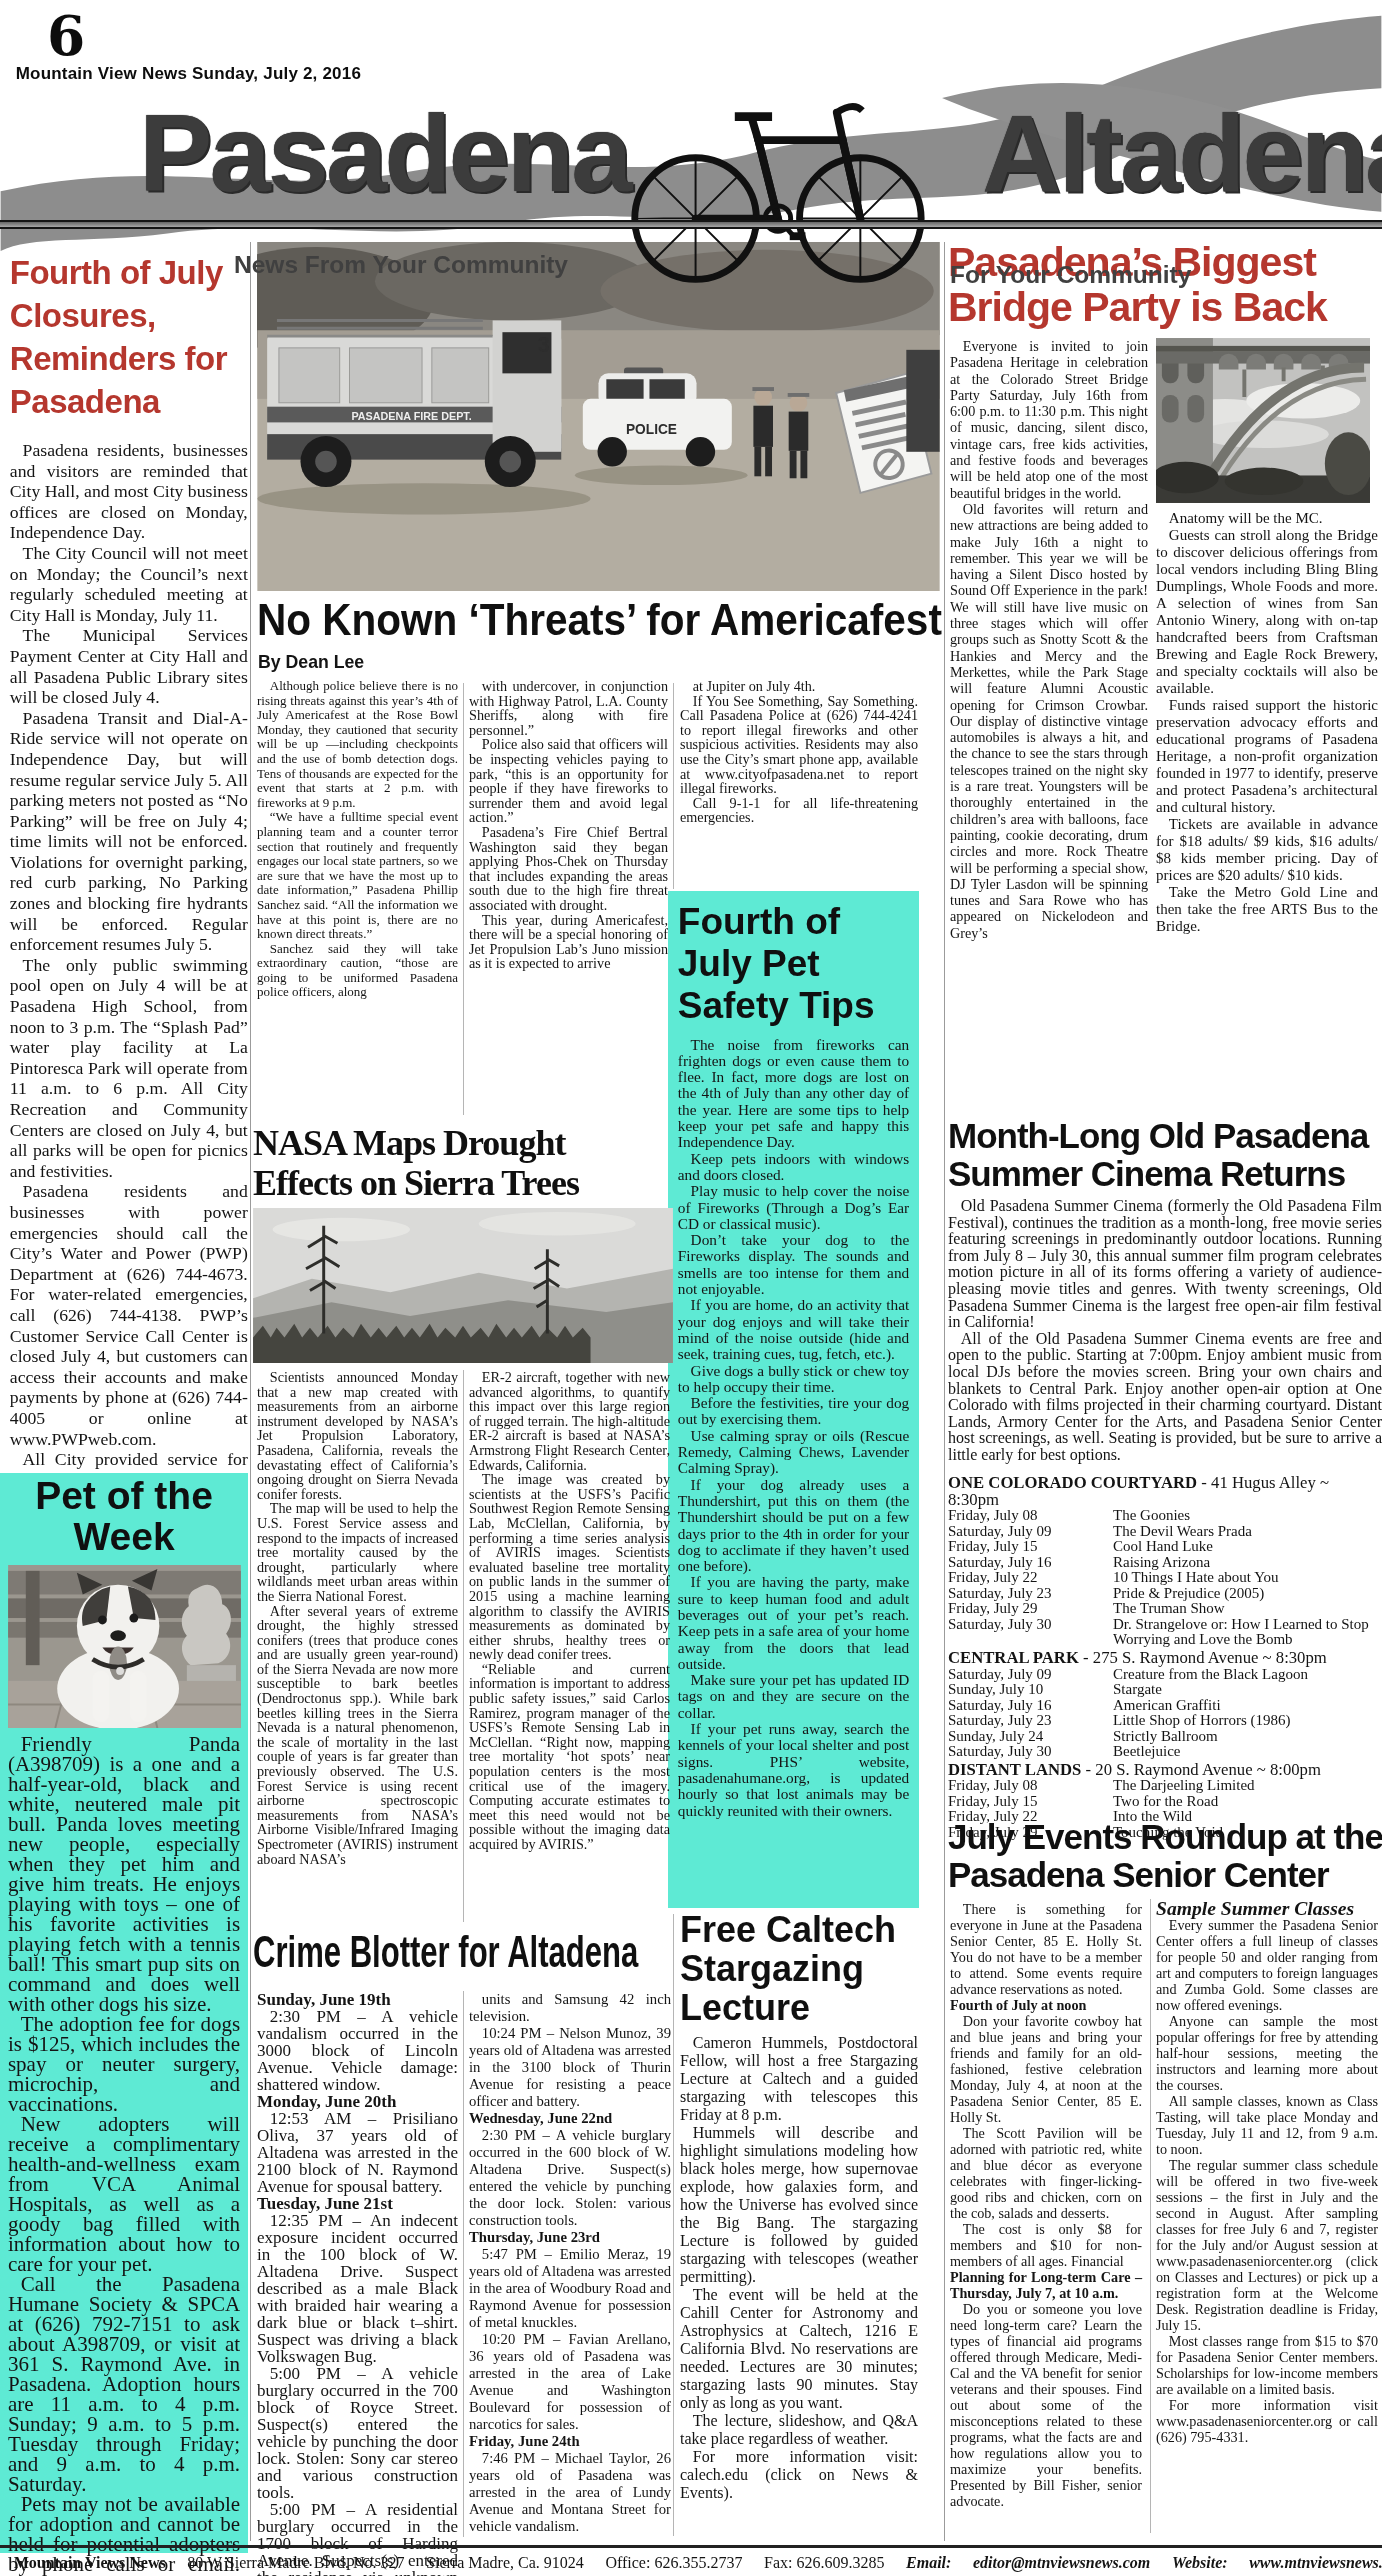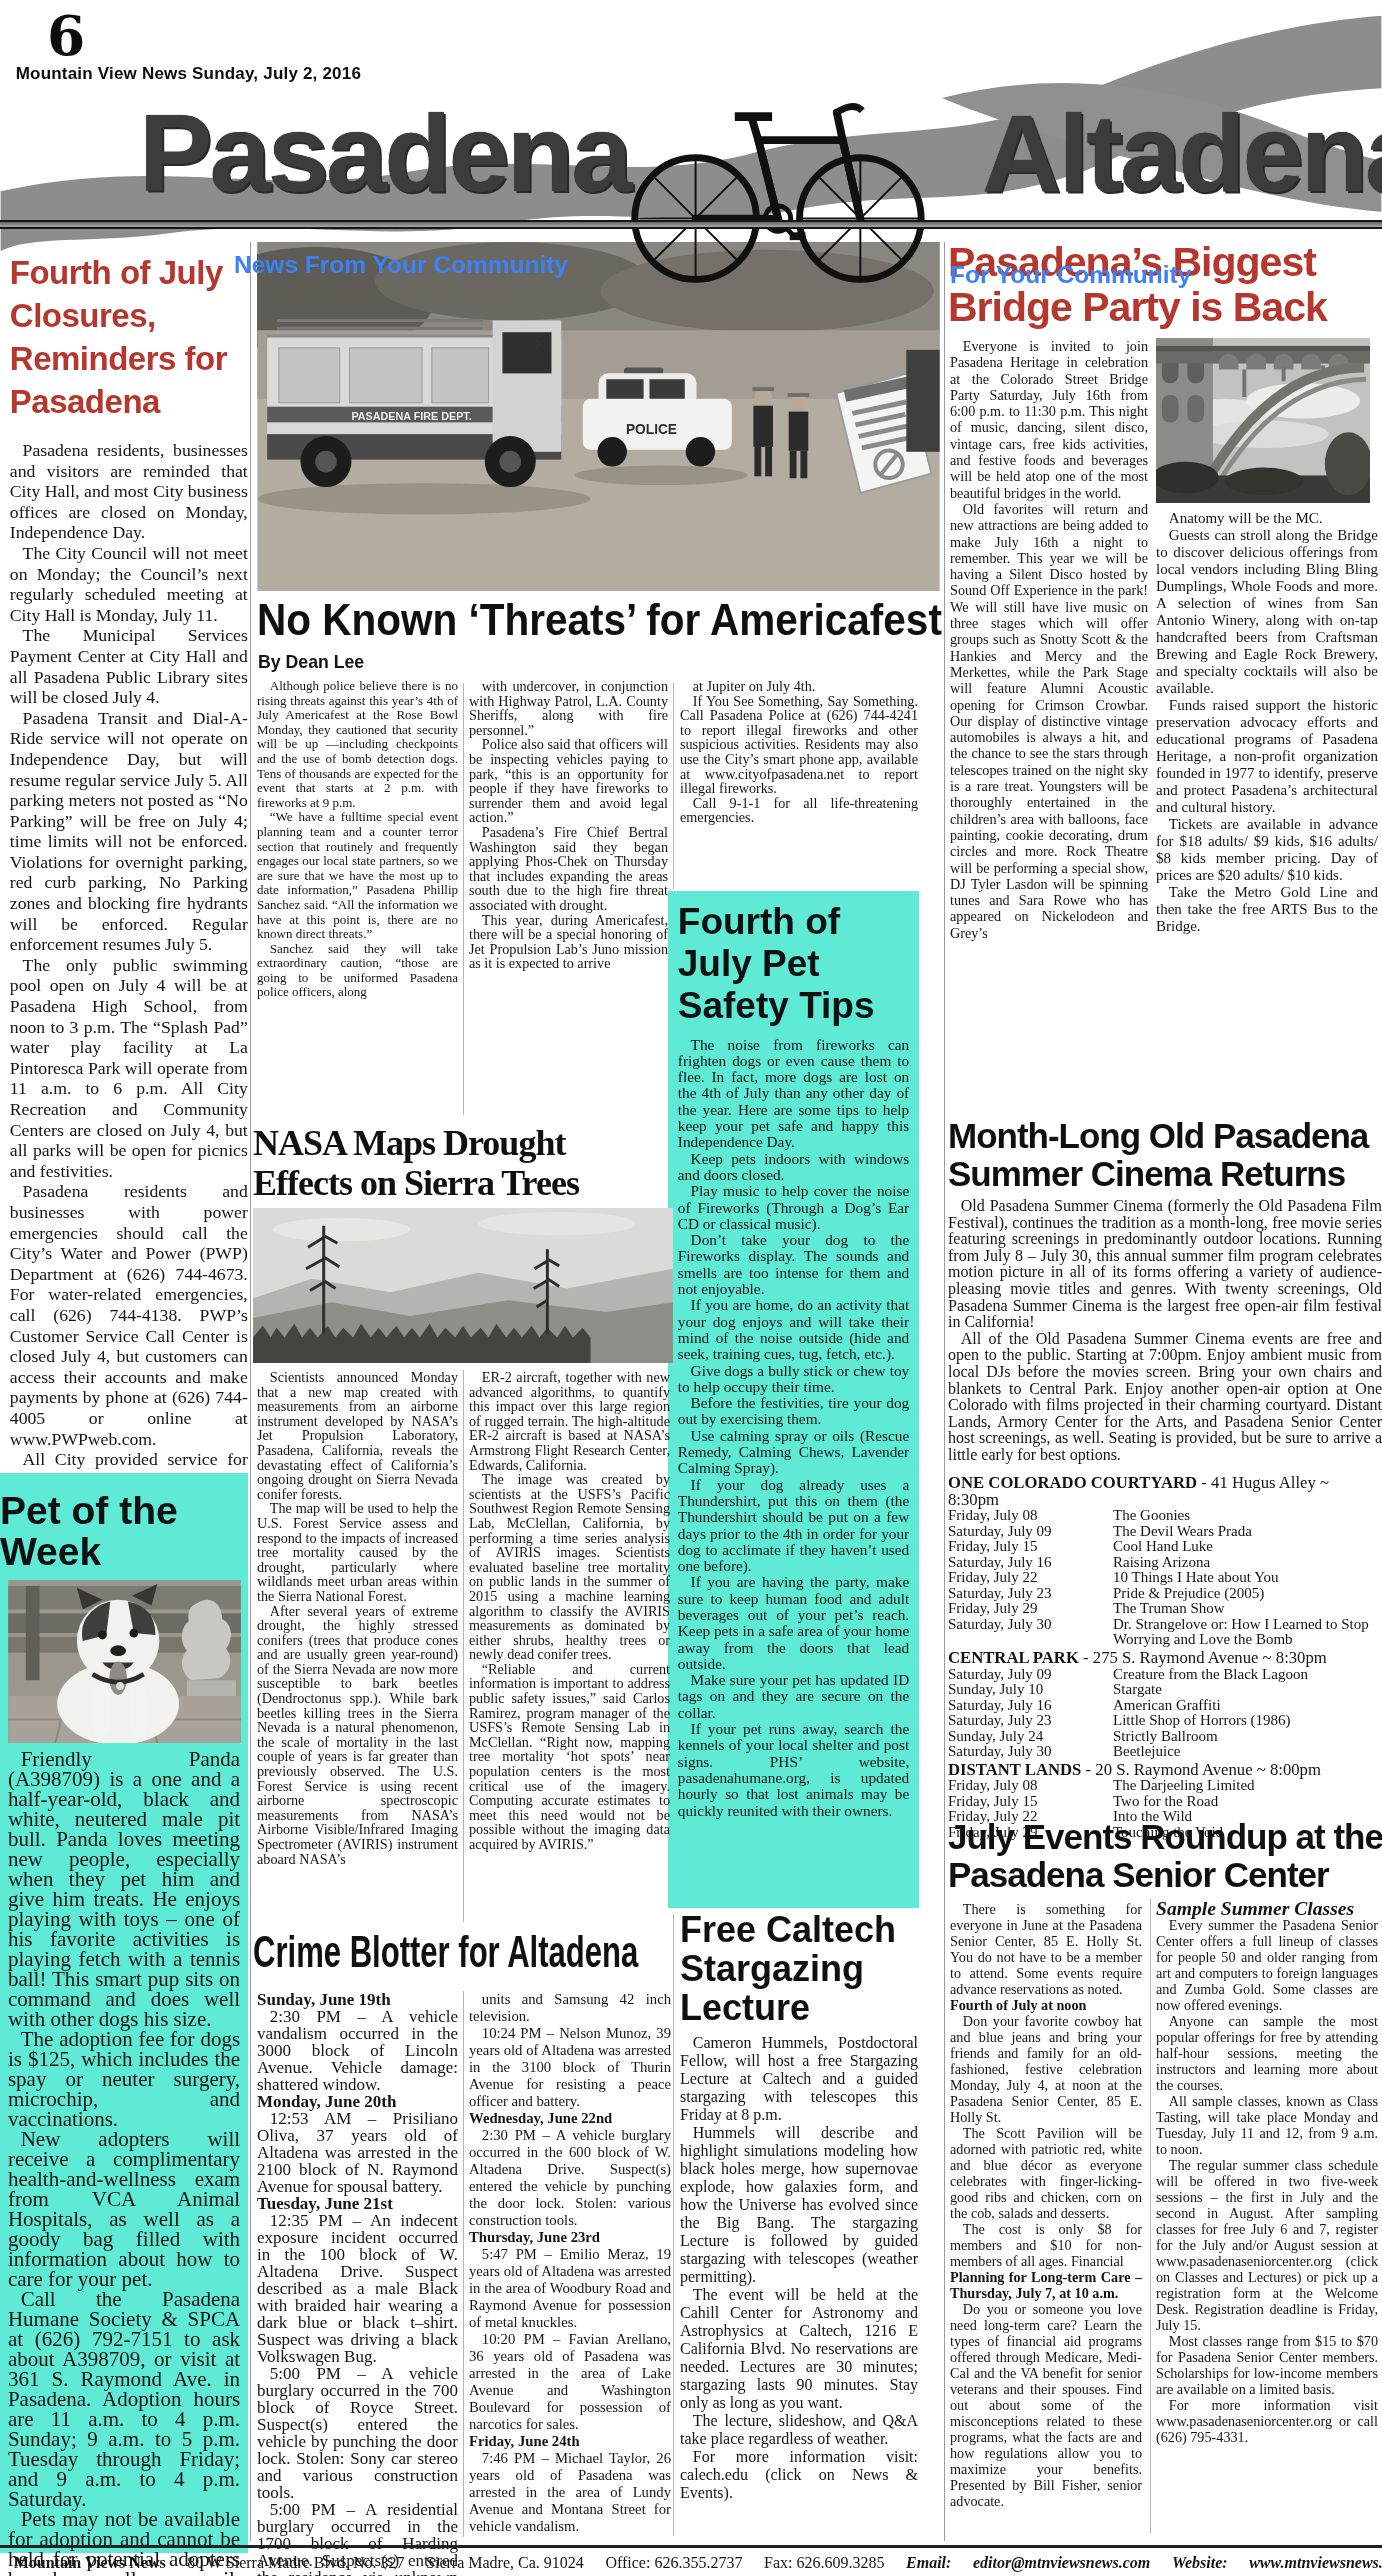--- a/index.html
+++ b/index.html
@@ -4,21 +4,21 @@
 <style>
   html,body{margin:0;padding:0;background:#777;}
   #page{position:relative;width:1382px;height:2576px;background:#fff;margin:0 auto;overflow:hidden;
         font-family:"Liberation Serif",serif;color:#141414;}
   .abs{position:absolute;}
   
   #page-number{left:47px;top:7.9px;font:bold 55px/1 "DejaVu Serif",serif;color:#0d0d0d;}
   #date-line{left:15.7px;top:65px;font:bold 17px/1 "Liberation Sans",sans-serif;color:#0d0d0d;letter-spacing:0.2px;}
   .masthead-title{font:bold 110px/1 "Liberation Sans",sans-serif;color:#3c3c3c;letter-spacing:-2.9px;
         text-shadow:2px 2px 0 #2a2a2a,0 0 1px #222;z-index:3;}
-  .masthead-tagline{font:bold 24.5px/1 "Liberation Sans",sans-serif;color:#3b82f6;z-index:3;text-align:right;}
+  .masthead-tagline{font:bold 24.5px/1 "Liberation Sans",sans-serif;color:#404040;z-index:3;text-align:right;}
   #masthead-rule{left:0;top:220px;width:1382px;height:4.9px;background:linear-gradient(#666,#a8a8a8);
         border-top:2px solid #161616;border-bottom:2px solid #161616;z-index:4;}
   
   .headline{font-family:"Liberation Sans",sans-serif;font-weight:bold;color:#101010;white-space:pre-line;}
   .red{color:#b5372e;}
   
   .body-text p{margin:0;text-indent:12.8px;text-align:justify;}
   .body-text p.day{font-weight:bold;text-indent:0;}
   .body-text p.h{font-weight:bold;text-indent:0;}
   .body-text p.hi{font-weight:bold;font-style:italic;text-indent:0;font-size:19.6px;}
@@ -101,21 +101,21 @@
       <p>The Municipal Services Payment Center at City Hall and all Pasadena Public Library sites will be closed July 4.</p>
       <p>Pasadena Transit and Dial-A-Ride service will not operate on Independence Day, but will resume regular service July 5. All parking meters not posted as “No Parking” will be free on July 4; time limits will not be enforced. Violations for overnight parking, red curb parking, No Parking zones and blocking fire hydrants will be enforced. Regular enforcement resumes July 5.</p>
       <p>The only public swimming pool open on July 4 will be at Pasadena High School, from noon to 3 p.m. The “Splash Pad” water play facility at La Pintoresca Park will operate from 11 a.m. to 6 p.m. All City Recreation and Community Centers are closed on July 4, but all parks will be open for picnics and festivities.</p>
       <p>Pasadena residents and businesses with power emergencies should call the City’s Water and Power (PWP) Department at (626) 744-4673. For water-related emergencies, call (626) 744-4138. PWP’s Customer Service Call Center is closed July 4, but customers can access their accounts and make payments by phone at (626) 744-4005 or online at www.PWPweb.com.</p>
       <p>All City provided service for trash, recycling and yard waste pickups will be on regular schedules the week of July 4, but no bulky item pickups will occur on Fourth of July.</p>
       <p>Pasadena’s Citizen Service Center, will be open for calls 8 a.m. to 2 p.m., July 4, and will return to normal hours, 7:30 a.m. to 5 p.m., July 5.</p>
       <p>For life-threatening emergencies, always call 9-1-1, and “If You See Something, Say Something,” especially illegal fireworks, call: (626) 744-4241.</p>
     </div>
 
   <div class="abs graybox" style="left:0;top:1473px;width:248px;height:1080px;">
-    <div class="headline" style="font-size:39px;line-height:41px;padding-top:17px;">Pet of the
+    <div class="headline" style="font-size:39px;line-height:41px;text-align:center;padding-top:2px;">Pet of the
 Week</div>
     <svg width="233" height="163" viewBox="0 0 237 166" style="display:block;margin:7.9px auto 0;">
       <rect width="237" height="166" fill="#9b978f"></rect>
       <rect y="6" width="237" height="24" fill="#7e7a74"></rect>
       <rect y="34" width="237" height="20" fill="#6f6b65"></rect>
       <rect y="58" width="237" height="16" fill="#7a766f"></rect>
       <rect x="18" y="6" width="14" height="96" fill="#615d57"></rect>
       <path d="M192,24 c14,-10 26,0 26,16 c10,4 12,20 4,30 c8,10 4,26 -8,30 l-28,2 c-10,-8 -12,-22 -4,-30 c-8,-10 -6,-24 2,-30 c-2,-10 2,-16 8,-18z" fill="#c9c7c2"></path>
       <rect x="182" y="102" width="50" height="28" fill="#b5b3ae"></rect>
       <rect y="118" width="237" height="48" fill="#a8a29a"></rect>

